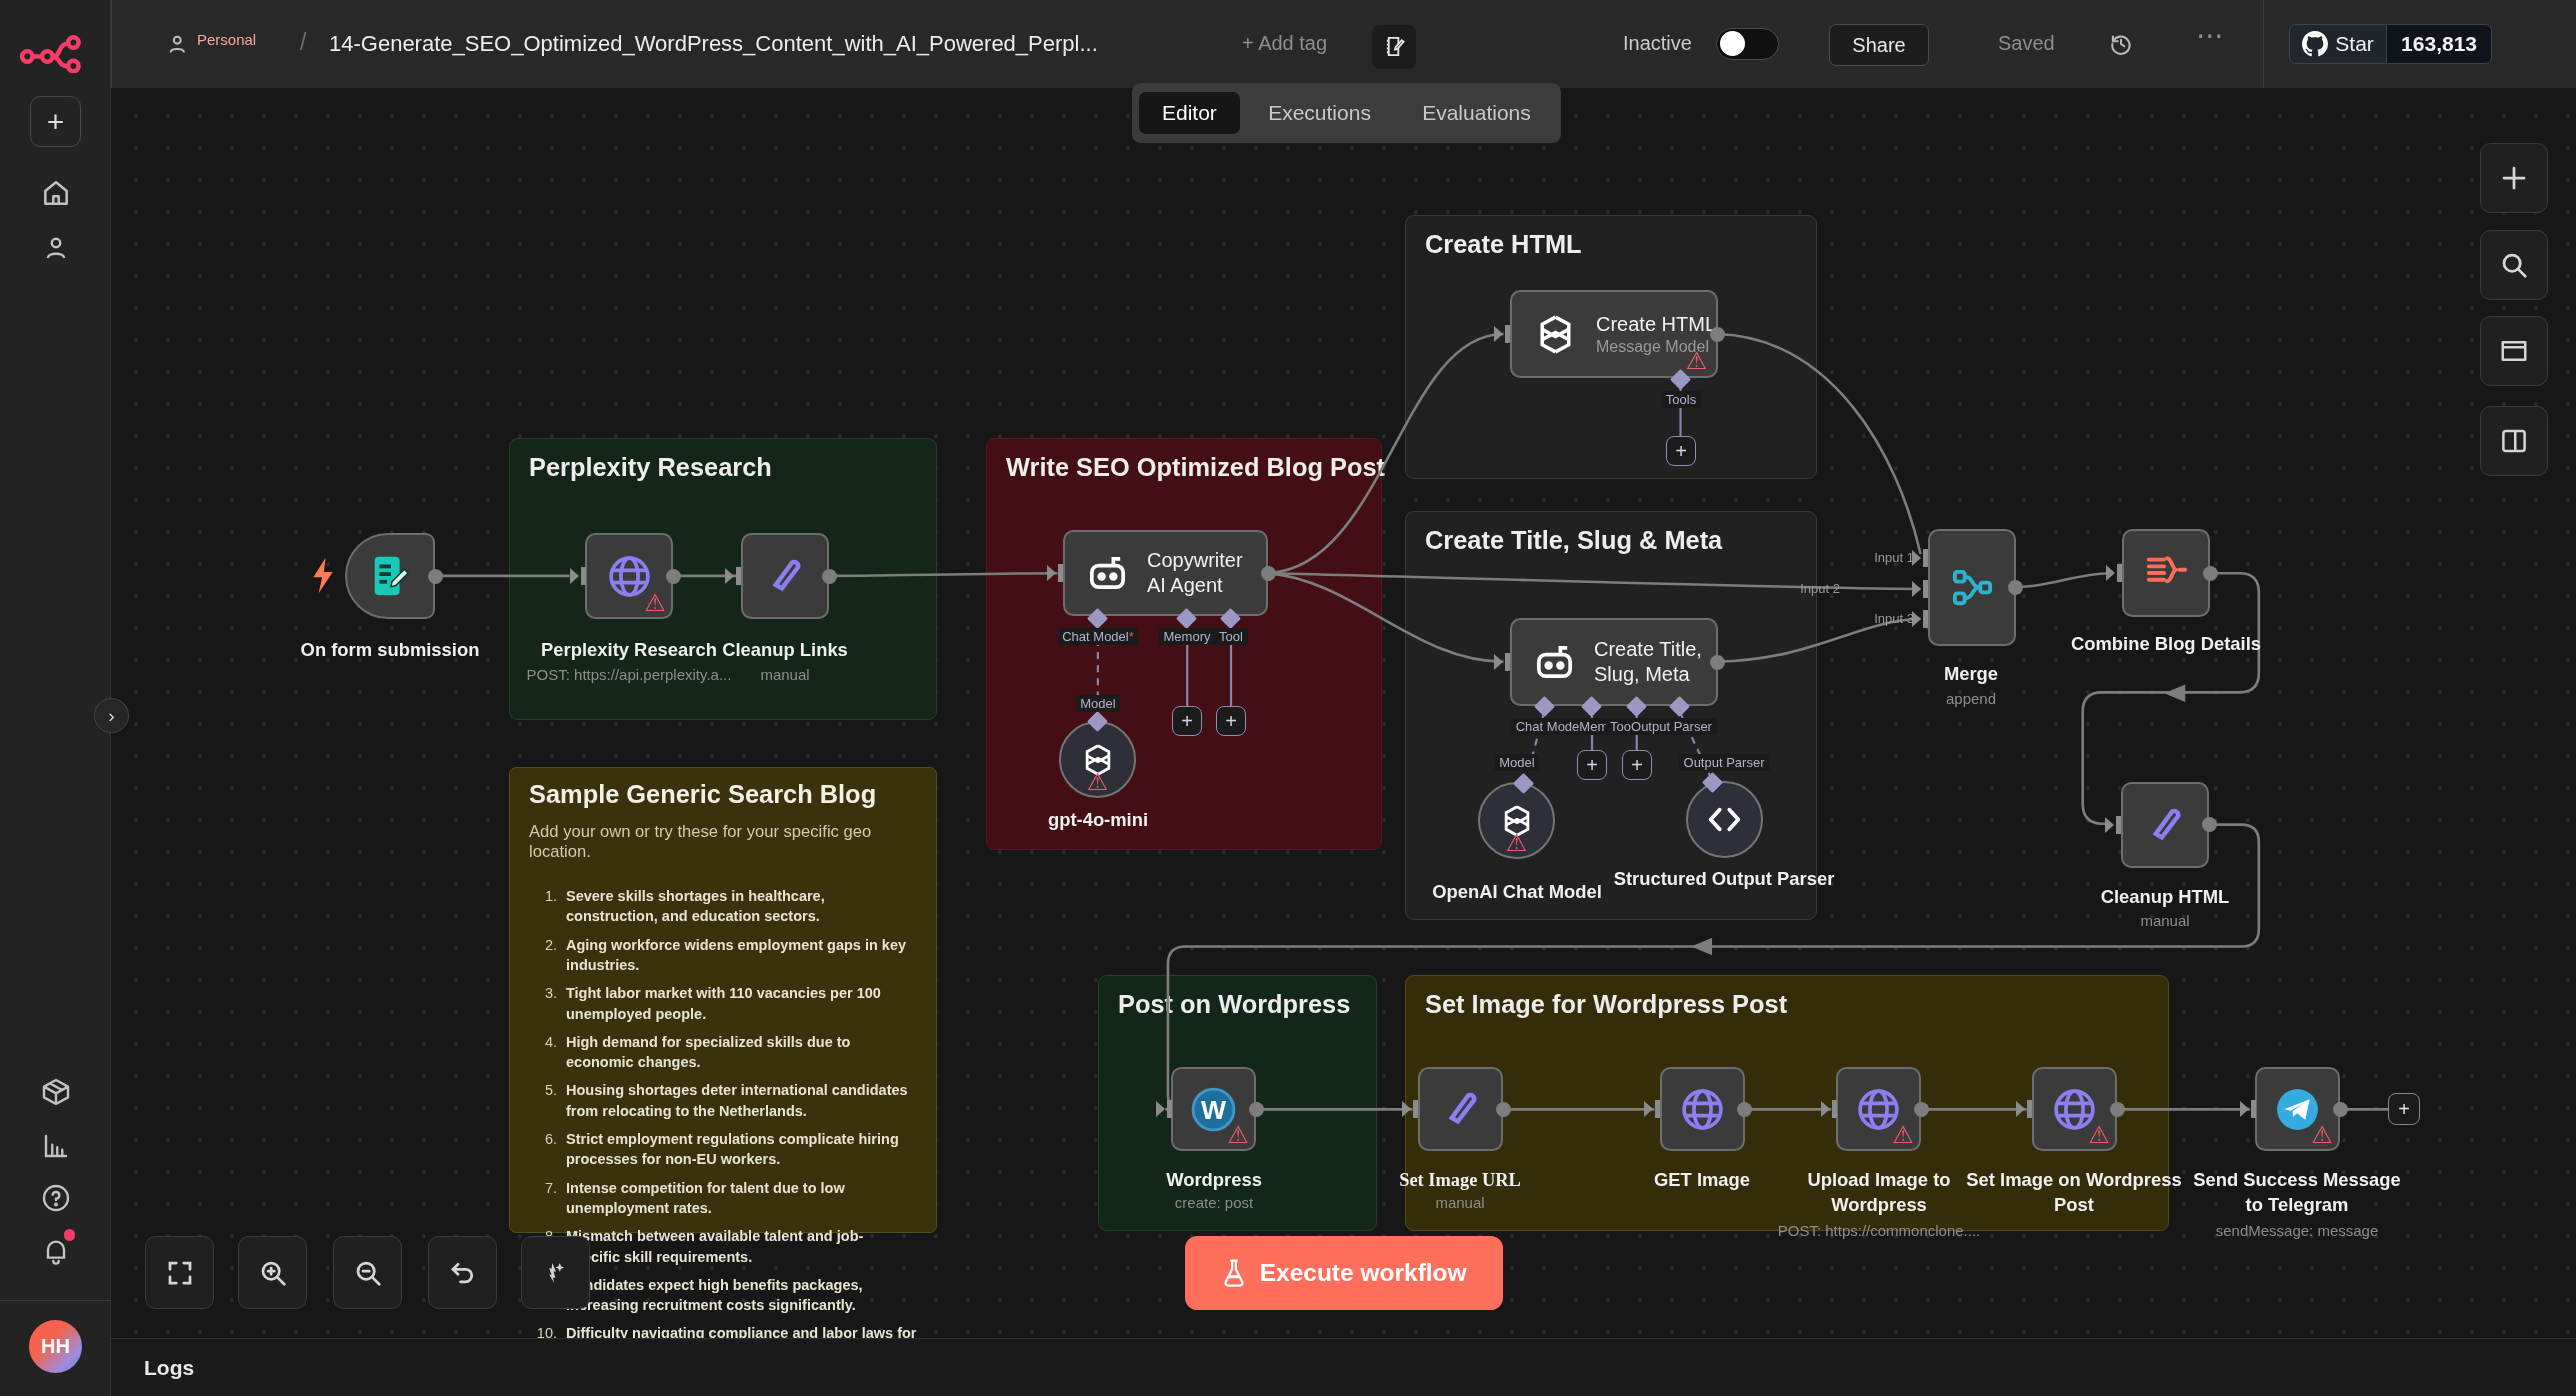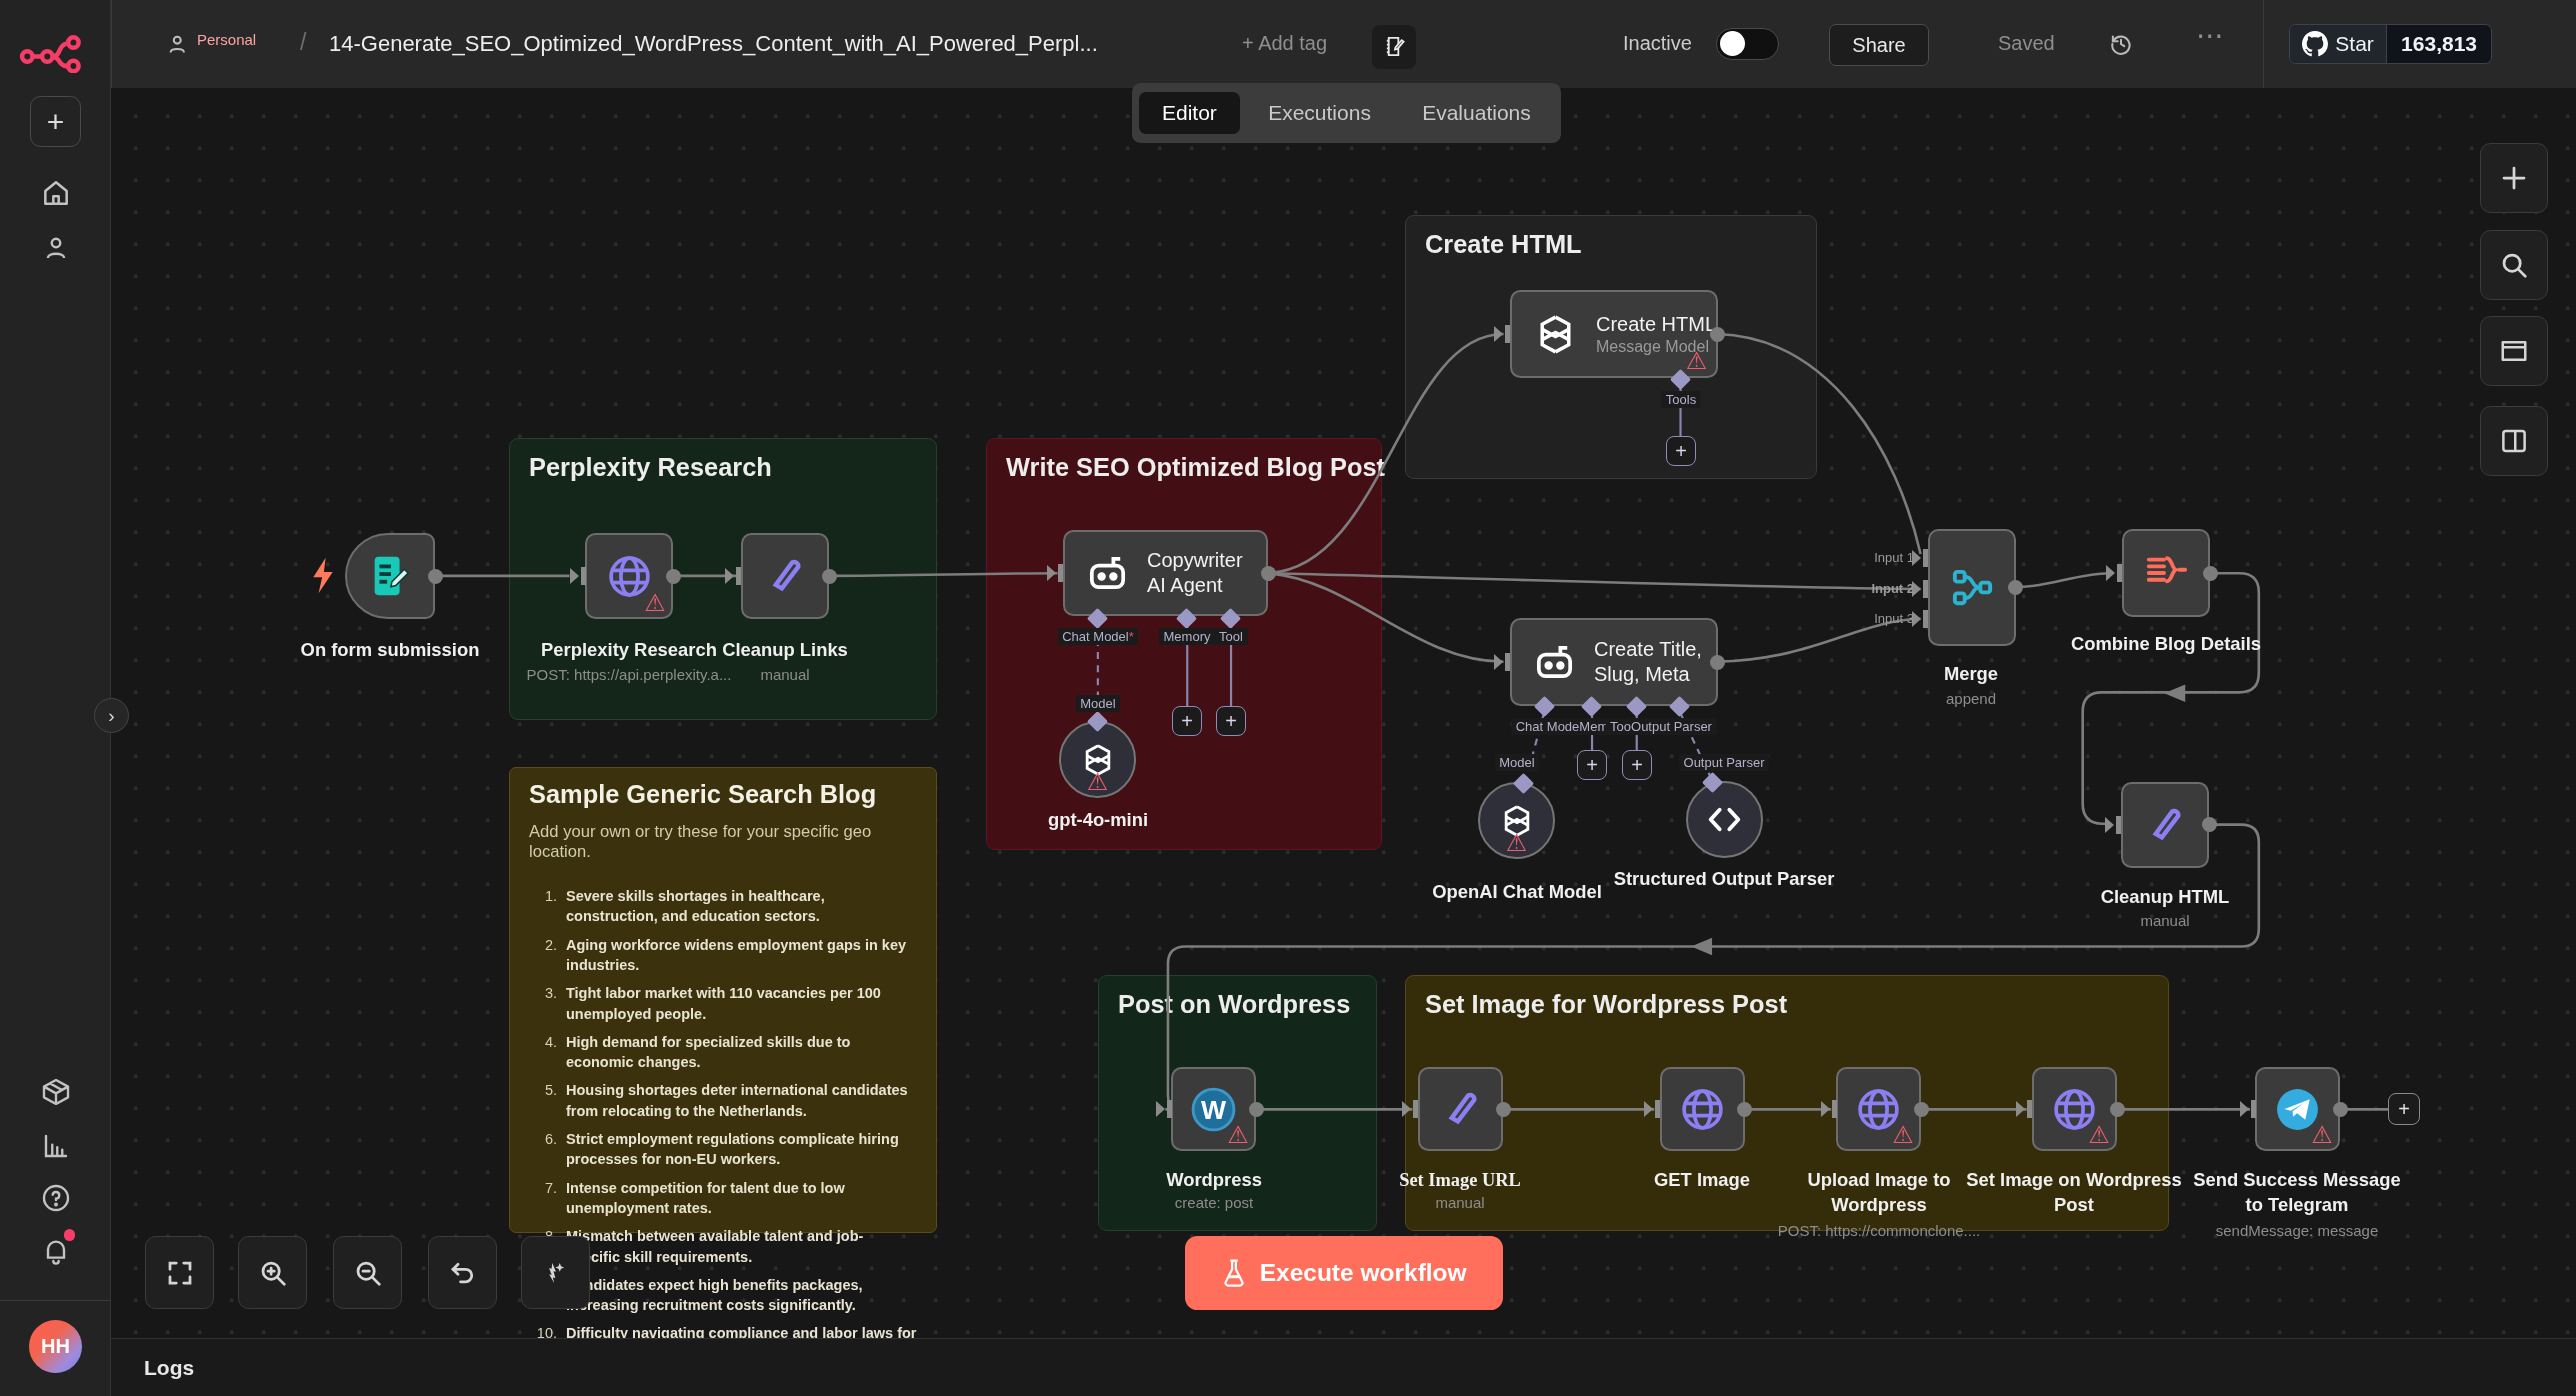--- a/index.html
+++ b/index.html
@@ -87,20 +87,23 @@
 <div class="layer">
 
   <div class="group" style="left:509px;top:438px;width:428px;height:282px;background:#142619;border-color:#27402e;">
     <div class="gtitle">Perplexity Research</div>
   </div>
   <div class="group" style="left:986px;top:438px;width:396px;height:412px;background:#430f15;border-color:#5c1620;">
     <div class="gtitle">Write SEO Optimized Blog Post</div>
   </div>
   <div class="group" style="left:1405px;top:215px;width:412px;height:264px;background:#212121;border-color:#3a3a3a;">
     <div class="gtitle">Create HTML</div>
+  </div>
+  <div class="group" style="left:1405px;top:511px;width:412px;height:409px;background:#212121;border-color:#3a3a3a;">
+    <div class="gtitle">Create Title, Slug &amp; Meta</div>
   </div>
   <div class="group" style="left:1098px;top:975px;width:279px;height:256px;background:#13261a;border-color:#27402e;">
     <div class="gtitle">Post on Wordpress</div>
   </div>
   <div class="group" style="left:1405px;top:975px;width:764px;height:256px;background:#352d09;border-color:#574a18;">
     <div class="gtitle">Set Image for Wordpress Post</div>
   </div>
 
   <div id="sticky" style="left:509px;top:767px;width:428px;height:466px;">
     <h2>Sample Generic Search Blog</h2>
@@ -335,21 +338,21 @@
   <div class="iport" style="left:1644px;top:1100px;"></div>
   <div class="oport" style="left:1737px;top:1102px;"></div>
   <div class="iport" style="left:1821px;top:1100px;"></div>
   <div class="oport" style="left:1914px;top:1102px;"></div>
   <div class="iport" style="left:2016px;top:1100px;"></div>
   <div class="oport" style="left:2110px;top:1102px;"></div>
   <div class="iport" style="left:2240px;top:1100px;"></div>
   <div class="oport" style="left:2333px;top:1102px;"></div>
 
   <div class="inlabel" style="left:1818px;top:550px;">Input 1</div>
-  <div class="inlabel" style="left:1818px;top:581px;font-weight:bold;">Input 2</div>
+  <div class="inlabel" style="left:1744px;top:581px;">Input 2</div>
   <div class="inlabel" style="left:1818px;top:611px;">Input 3</div>
 
   <div class="diamond" style="left:1090px;top:611px;"></div>
   <div class="diamond" style="left:1179px;top:611px;"></div>
   <div class="diamond" style="left:1223px;top:611px;"></div>
   <div class="diamond" style="left:1090px;top:714px;"></div>
   <div class="diamond" style="left:1673px;top:372px;"></div>
   <div class="diamond" style="left:1537px;top:699px;"></div>
   <div class="diamond" style="left:1584px;top:699px;"></div>
   <div class="diamond" style="left:1629px;top:699px;"></div>

